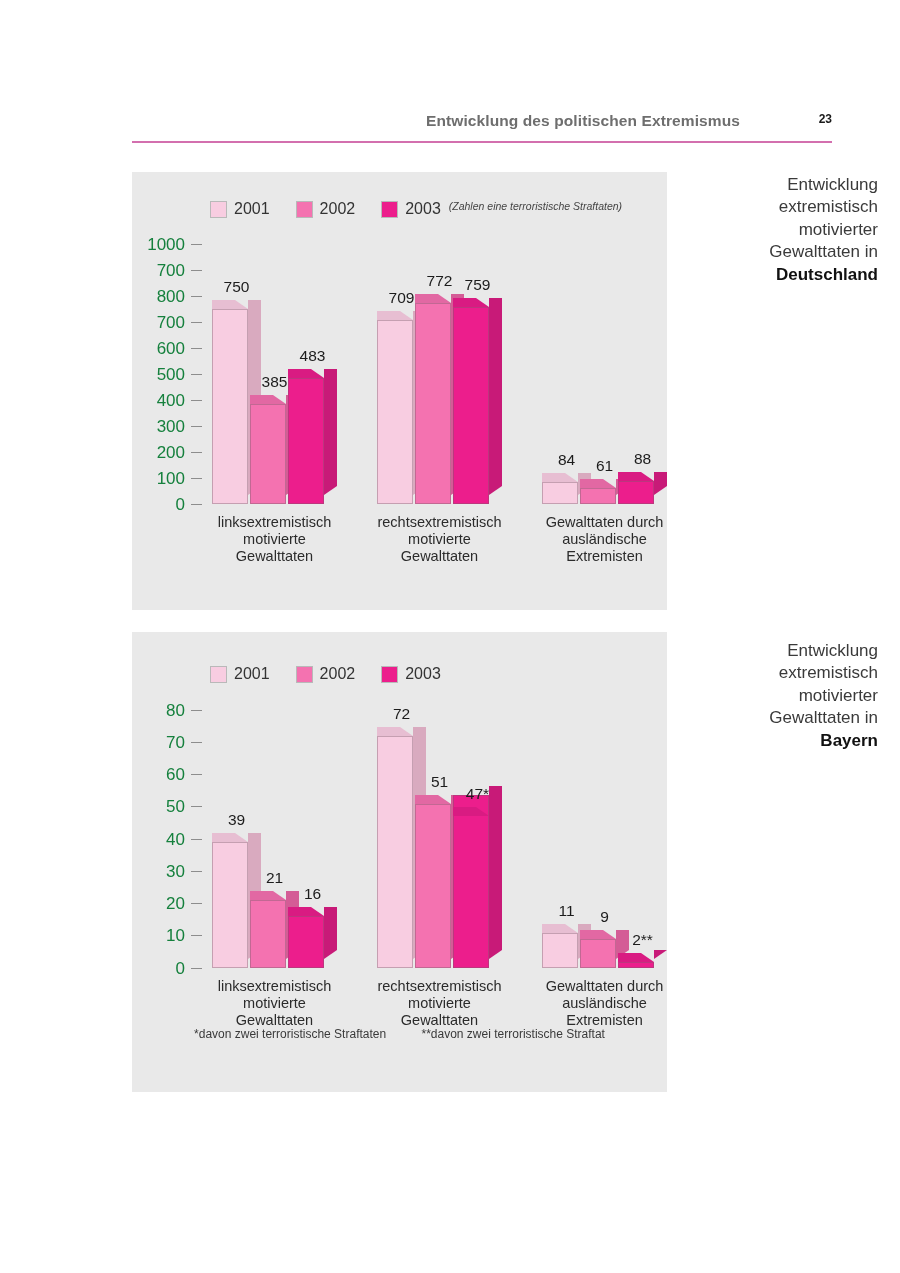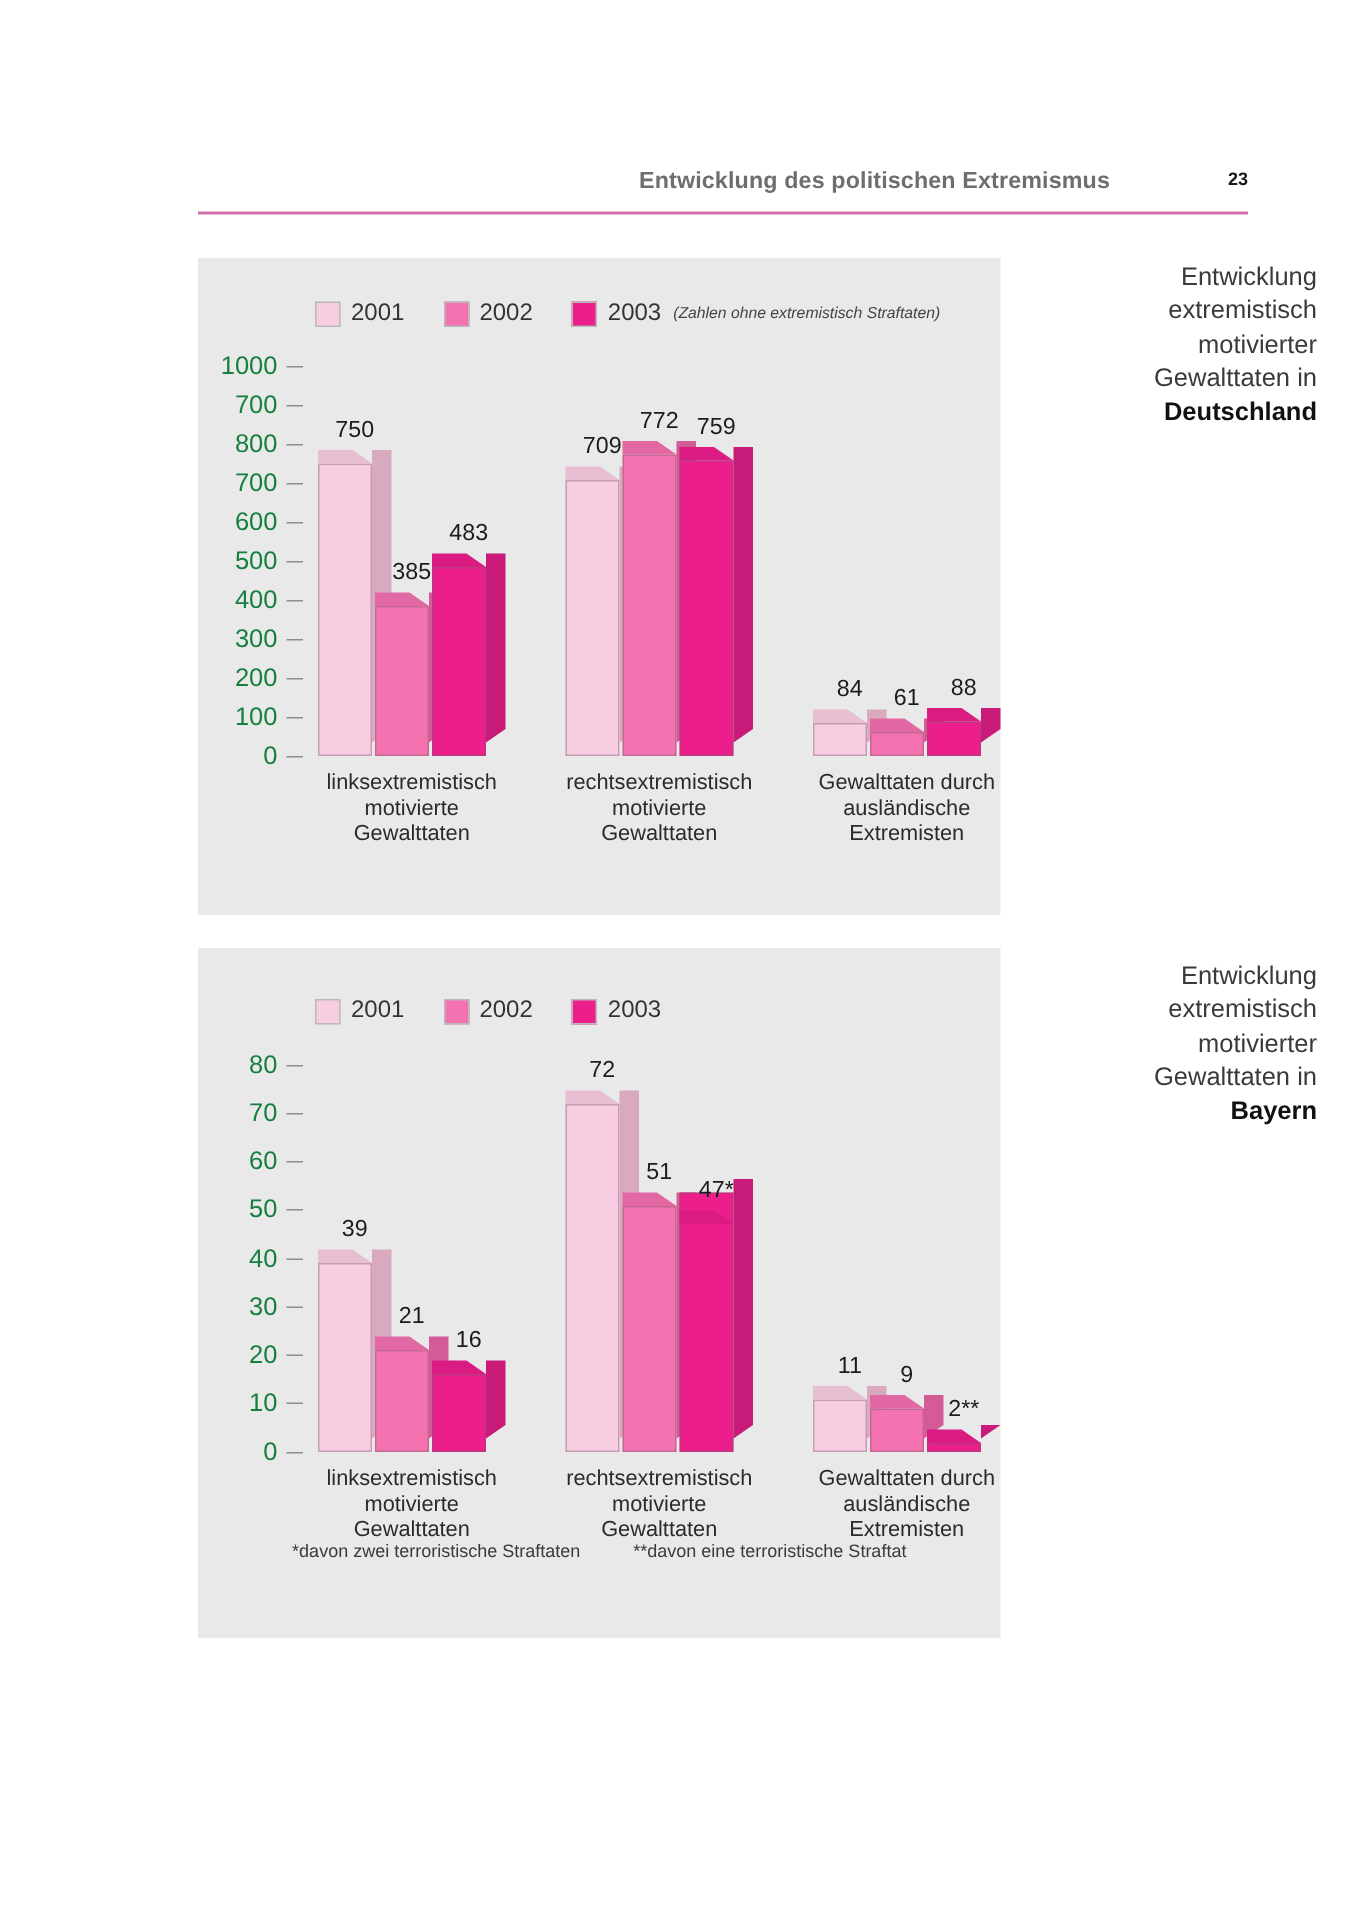--- a/index.html
+++ b/index.html
@@ -70,21 +70,21 @@
     text-align: right;
   }
   #caption-de { top: 174px; }
   #caption-by { top: 640px; }
   .caption b { font-weight: bold; color: #111; }
 
   
   .legend {
     position: absolute;
     display: flex;
-    align-items: center;
+    align-items: flex-start;
   }
   #legend-de { left: 78px; top: 28px; }
   #legend-by { left: 78px; top: 33px; }
   .legend-item {
     display: flex;
     align-items: center;
     margin-right: 26px;
   }
   .legend-swatch {
     width: 15px;
@@ -216,21 +216,21 @@
         <div class="legend-label">2001</div>
       </div>
       <div class="legend-item">
         <div class="legend-swatch" style="background: rgb(244, 114, 176);"></div>
         <div class="legend-label">2002</div>
       </div>
       <div class="legend-item">
         <div class="legend-swatch" style="background: rgb(236, 30, 140);"></div>
         <div class="legend-label">2003</div>
       </div>
-      <div class="legend-note">(Zahlen ohne extremistisch Straftaten)</div>
+      <div class="legend-note">(Zahlen eine terroristische Straftaten)</div>
     </div>
   <div class="plot" id="plot-de">
       <div class="axis-row" style="top: 0px;">
         <div class="axis-label">1000</div>
         <div class="axis-tick"></div>
       </div>
       <div class="axis-row" style="top: 26px;">
         <div class="axis-label">700</div>
         <div class="axis-tick"></div>
       </div>
@@ -478,21 +478,21 @@
         </div>
       </div>
       <div class="cat" style="left: 320px; top: 268px;">
         <div>Gewalttaten durch</div>
         <div>ausländische</div>
         <div>Extremisten</div>
       </div>
     </div>
   <div class="footnotes" id="footnotes-by" style="top: 395px;">
     <span>*davon zwei terroristische Straftaten</span>
-    <span>**davon eine terroristische Straftat</span>
+    <span>**davon zwei terroristische Straftat</span>
   </div>
 </div>
 <div class="caption" id="caption-by">
   <div>Entwicklung</div>
   <div>extremistisch</div>
   <div>motivierter</div>
   <div>Gewalttaten in</div>
   <div><b>Bayern</b></div>
 </div>
 

